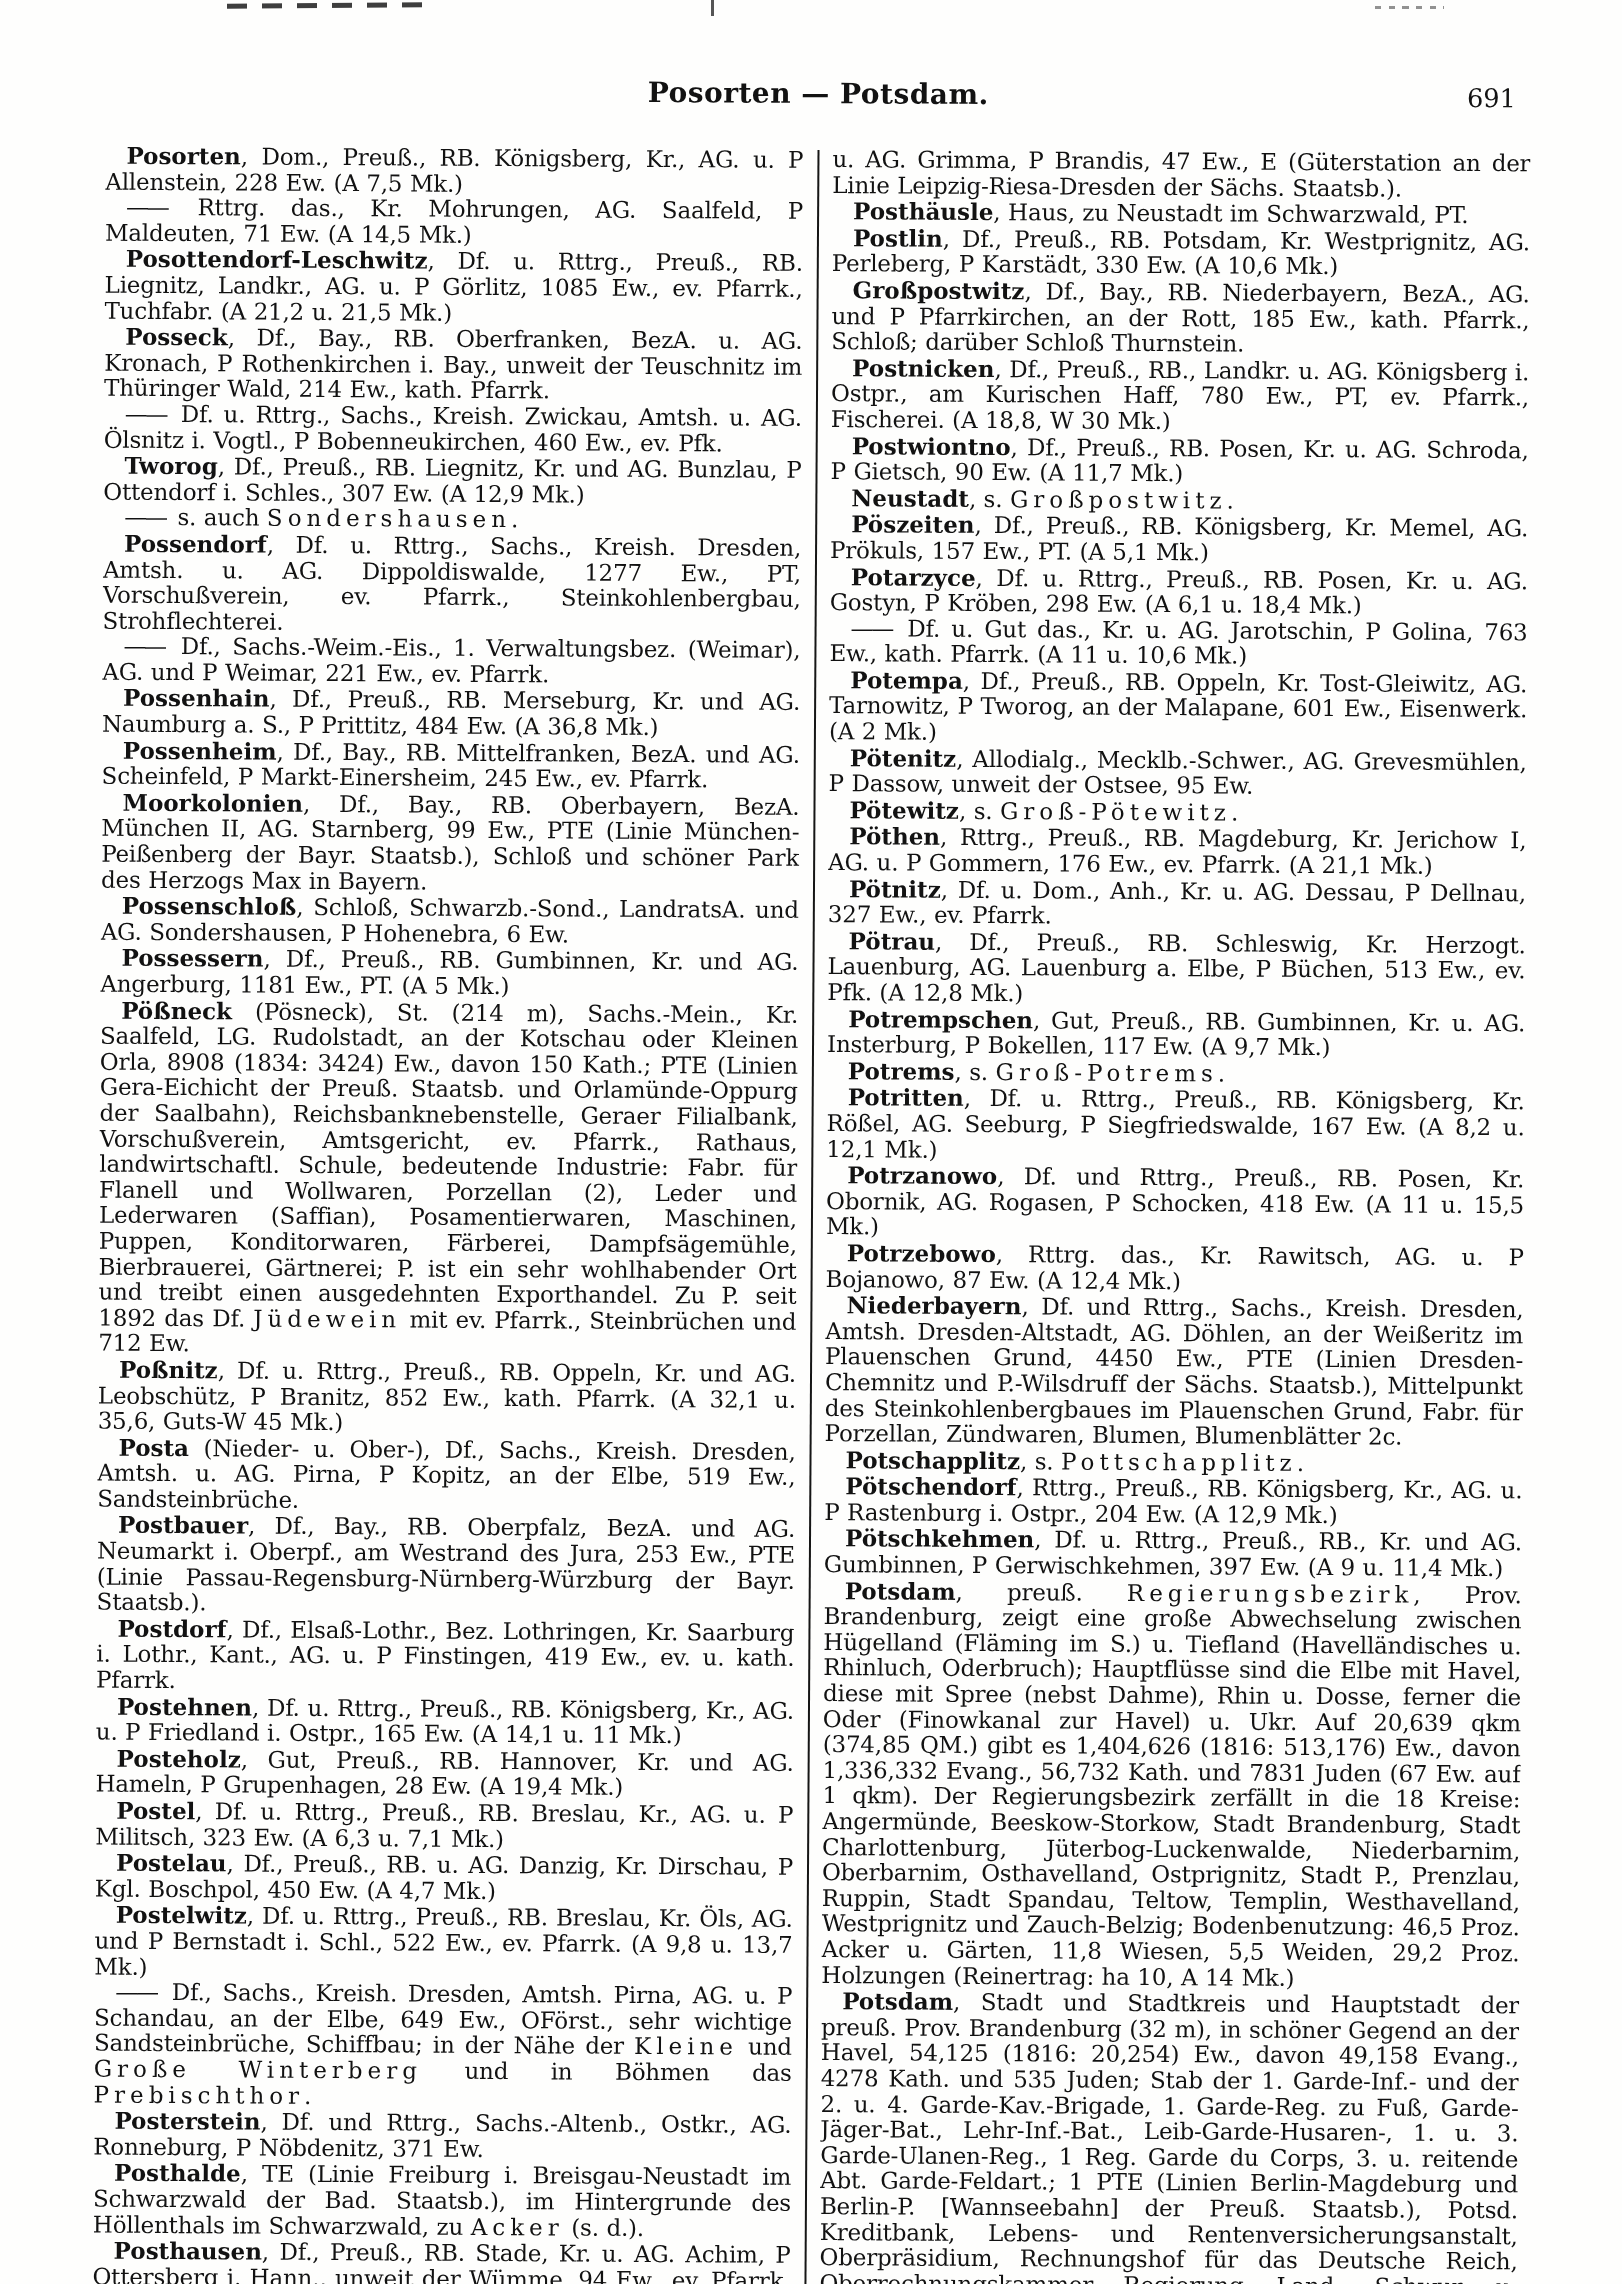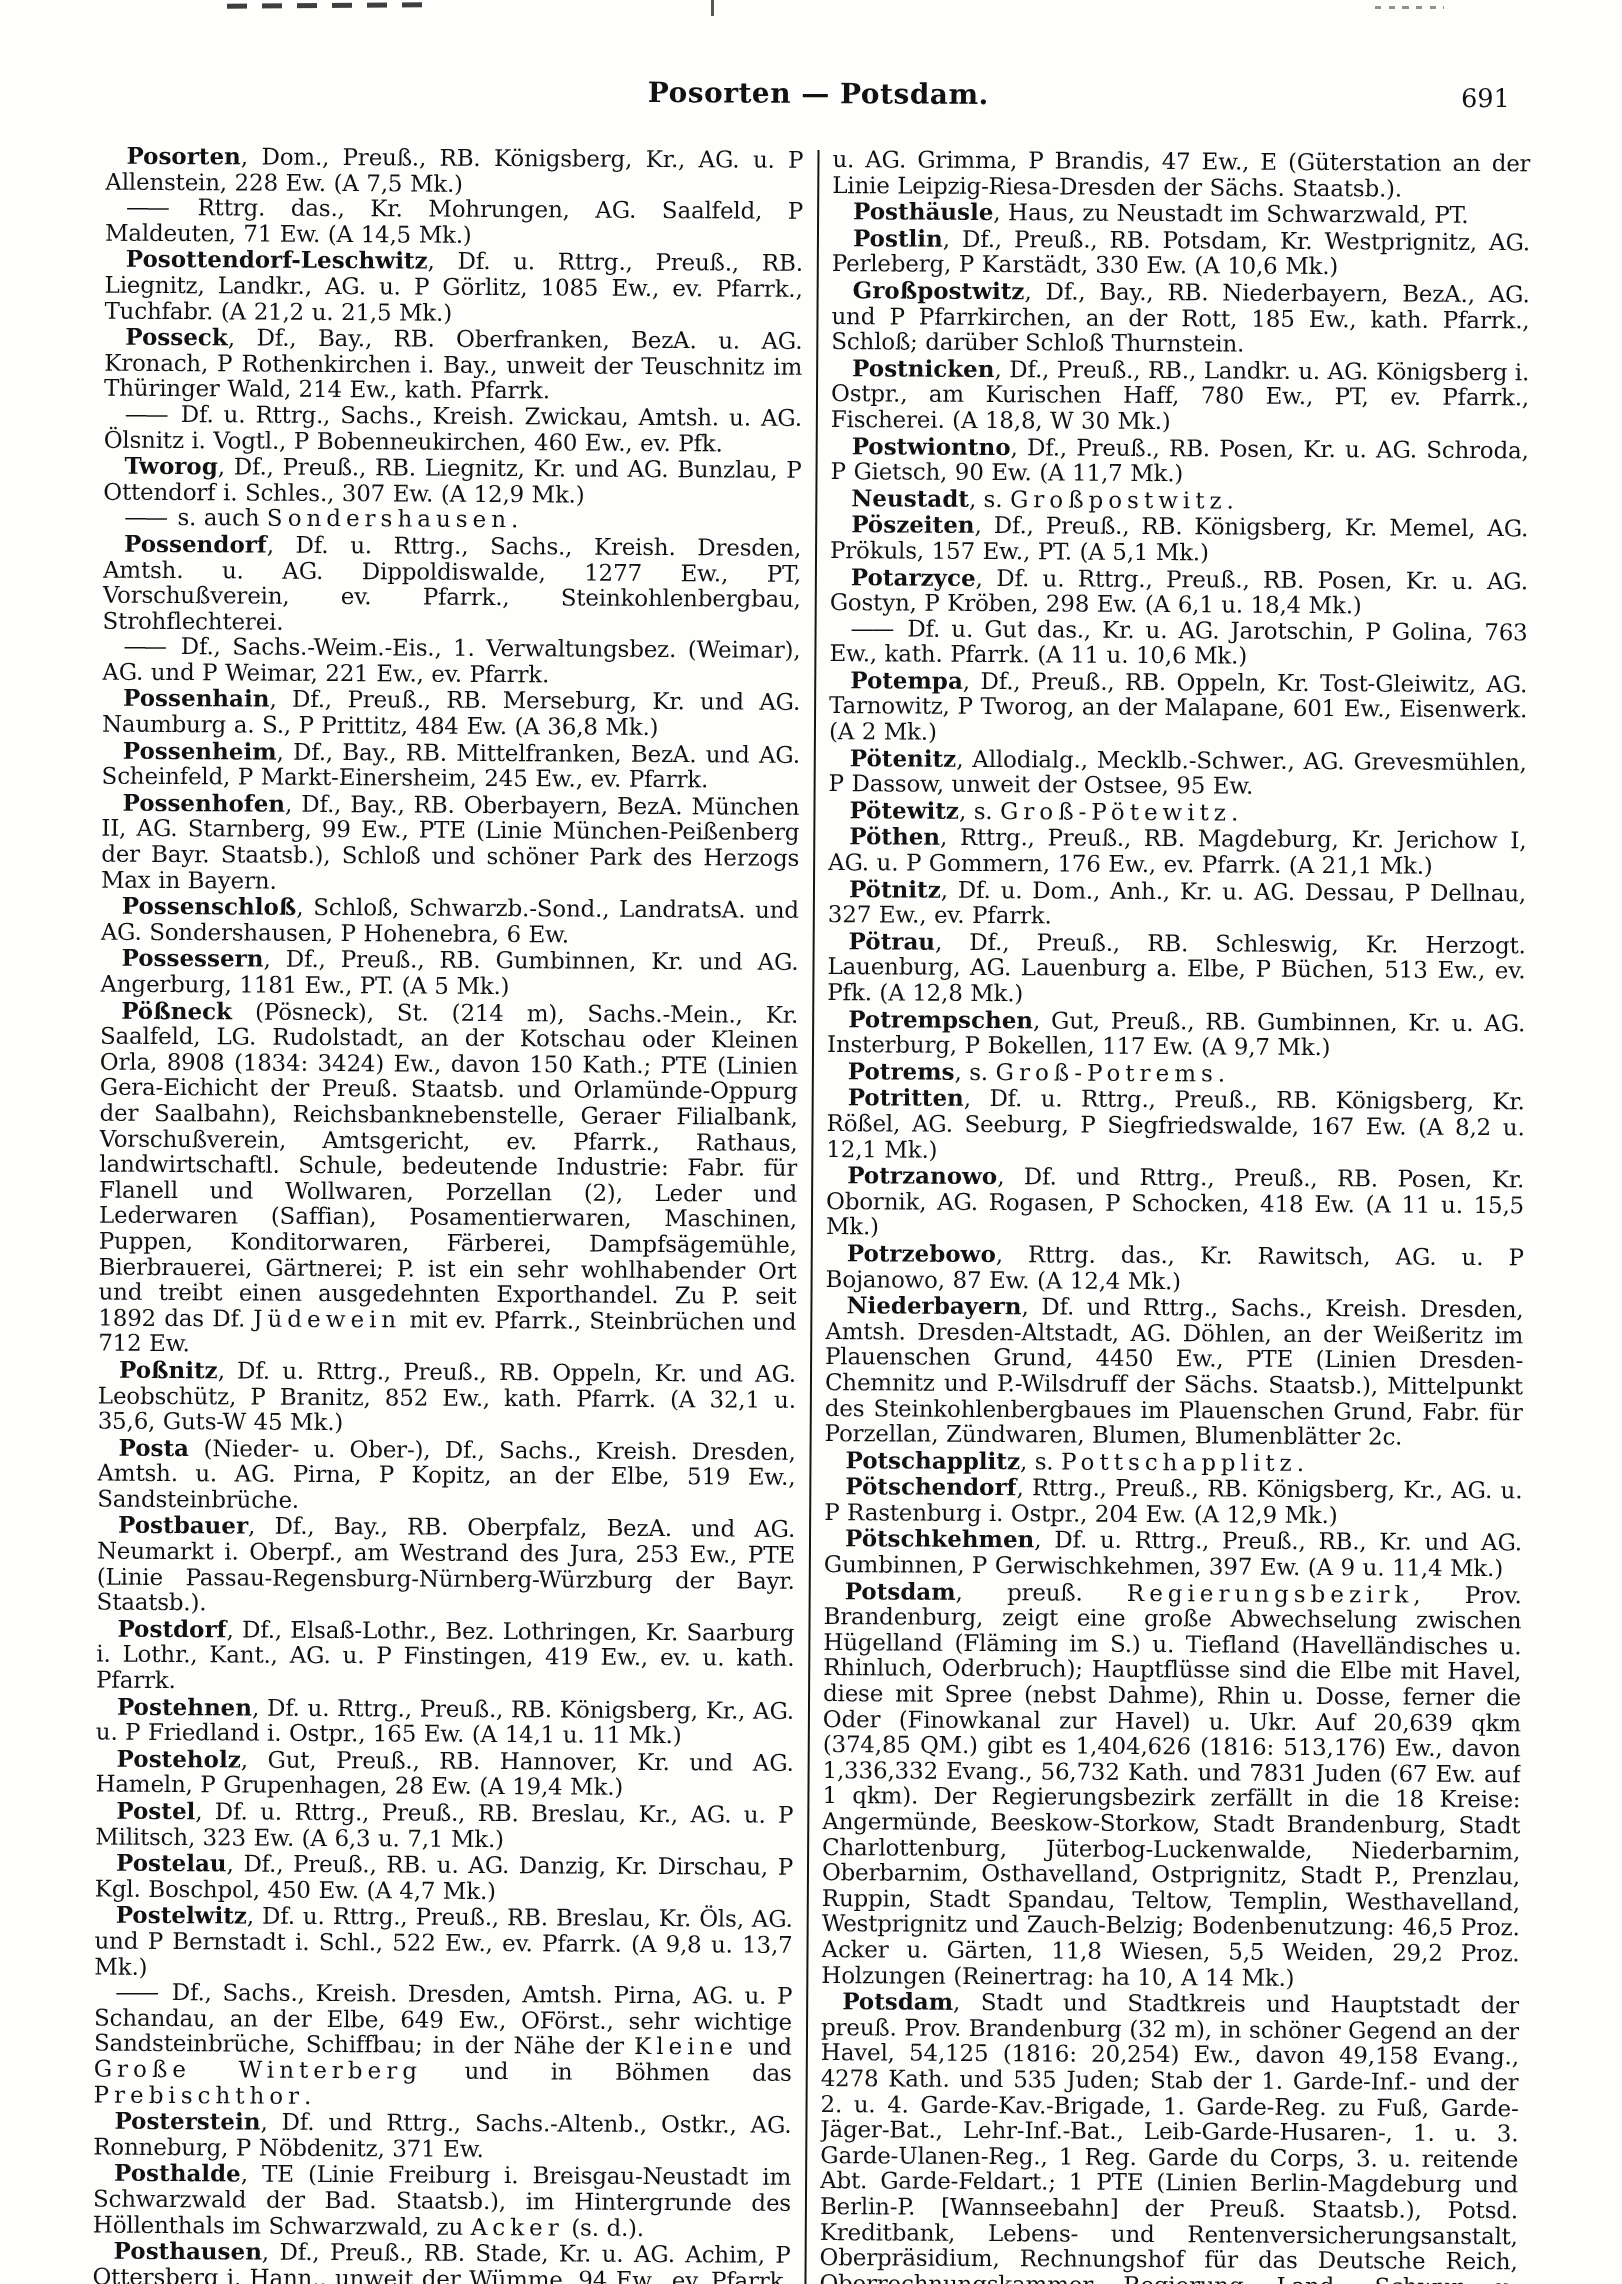--- a/index.html
+++ b/index.html
@@ -10,21 +10,21 @@
   }
   .content {
     position:absolute; left:106px; top:69px; width:1425px;
     transform:rotate(0.35deg); transform-origin:50% 0;
   }
   .pg-header { position:relative; height:59px; }
   .pg-title {
     position:absolute; left:0; right:0; text-align:center;
     font-size:28px; font-weight:bold; letter-spacing:0.5px; top:8.2px;
   }
-  .pg-num { position:absolute; right:21px; top:10px; font-size:25.6px; }
+  .pg-num { position:absolute; right:15px; top:10px; font-size:25.6px; }
   .columns { position:relative; margin-top:19px; display:flex; gap:29px; }
   .columns::before {
     content:""; position:absolute; left:712px; top:2.7px; width:1.8px; height:2211px;
     background:#161616;
   }
   .col {
     width:698px; height:2229px; overflow:hidden;
     font-size:23px; line-height:25.6px; text-align:justify;
     letter-spacing:-0.2px; word-spacing:0.5px;
   }
@@ -65,21 +65,21 @@
           <p class="entry"><span class="repdash">—— </span>Rttrg. das., Kr. Mohrungen, AG. Saalfeld, P Maldeuten, 71 Ew.  (A 14,5 Mk.)</p>
           <p class="entry"><b class="hw">Posottendorf-Leschwitz</b>, Df. u. Rttrg., Preuß., RB. Liegnitz, Landkr., AG. u. P Görlitz, 1085 Ew., ev. Pfarrk., Tuchfabr.  (A 21,2 u. 21,5 Mk.)</p>
           <p class="entry"><b class="hw">Posseck</b>, Df., Bay., RB. Oberfranken, BezA. u. AG. Kronach, P Rothenkirchen i. Bay., unweit der Teuschnitz im Thüringer Wald, 214 Ew., kath. Pfarrk.</p>
           <p class="entry"><span class="repdash">—— </span>Df. u. Rttrg., Sachs., Kreish. Zwickau, Amtsh. u. AG. Ölsnitz i. Vogtl., P Bobenneukirchen, 460 Ew., ev. Pfk.</p>
           <p class="entry"><b class="hw">Tworog</b>, Df., Preuß., RB. Liegnitz, Kr. und AG. Bunzlau, P Ottendorf i. Schles., 307 Ew.  (A 12,9 Mk.)</p>
           <p class="entry"><span class="repdash">—— </span>s. auch <span class="sp">Sondershausen</span>.</p>
           <p class="entry"><b class="hw">Possendorf</b>, Df. u. Rttrg., Sachs., Kreish. Dresden, Amtsh. u. AG. Dippoldiswalde, 1277 Ew., PT, Vorschußverein, ev. Pfarrk., Steinkohlenbergbau, Strohflechterei.</p>
           <p class="entry"><span class="repdash">—— </span>Df., Sachs.-Weim.-Eis., 1. Verwaltungsbez. (Weimar), AG. und P Weimar, 221 Ew., ev. Pfarrk.</p>
           <p class="entry"><b class="hw">Possenhain</b>, Df., Preuß., RB. Merseburg, Kr. und AG. Naumburg a. S., P Prittitz, 484 Ew.  (A 36,8 Mk.)</p>
           <p class="entry"><b class="hw">Possenheim</b>, Df., Bay., RB. Mittelfranken, BezA. und AG. Scheinfeld, P Markt-Einersheim, 245 Ew., ev. Pfarrk.</p>
-          <p class="entry"><b class="hw">Possenhofen</b>, Df., Bay., RB. Oberbayern, BezA. München II, AG. Starnberg, 99 Ew., PTE (Linie München-Peißenberg der Bayr. Staatsb.), Schloß und schöner Park des Herzogs Max in Bayern.</p>
+          <p class="entry"><b class="hw">Moorkolonien</b>, Df., Bay., RB. Oberbayern, BezA. München II, AG. Starnberg, 99 Ew., PTE (Linie München-Peißenberg der Bayr. Staatsb.), Schloß und schöner Park des Herzogs Max in Bayern.</p>
           <p class="entry"><b class="hw">Possenschloß</b>, Schloß, Schwarzb.-Sond., LandratsA. und AG. Sondershausen, P Hohenebra, 6 Ew.</p>
           <p class="entry"><b class="hw">Possessern</b>, Df., Preuß., RB. Gumbinnen, Kr. und AG. Angerburg, 1181 Ew., PT.  (A 5 Mk.)</p>
           <p class="entry"><b class="hw">Pößneck</b> (Pösneck), St. (214 m), Sachs.-Mein., Kr. Saalfeld, LG. Rudolstadt, an der Kotschau oder Kleinen Orla, 8908 (1834: 3424) Ew., davon 150 Kath.; PTE (Linien Gera-Eichicht der Preuß. Staatsb. und Orlamünde-Oppurg der Saalbahn), Reichsbanknebenstelle, Geraer Filialbank, Vorschußverein, Amtsgericht, ev. Pfarrk., Rathaus, landwirtschaftl. Schule, bedeutende Industrie: Fabr. für Flanell und Wollwaren, Porzellan (2), Leder und Lederwaren (Saffian), Posamentierwaren, Maschinen, Puppen, Konditorwaren, Färberei, Dampfsägemühle, Bierbrauerei, Gärtnerei; P. ist ein sehr wohlhabender Ort und treibt einen ausgedehnten Exporthandel. Zu P. seit 1892 das Df. <span class="sp">Jüdewein</span> mit ev. Pfarrk., Steinbrüchen und 712 Ew.</p>
           <p class="entry"><b class="hw">Poßnitz</b>, Df. u. Rttrg., Preuß., RB. Oppeln, Kr. und AG. Leobschütz, P Branitz, 852 Ew., kath. Pfarrk.  (A 32,1 u. 35,6, Guts-W 45 Mk.)</p>
           <p class="entry"><b class="hw">Posta</b> (Nieder- u. Ober-), Df., Sachs., Kreish. Dresden, Amtsh. u. AG. Pirna, P Kopitz, an der Elbe, 519 Ew., Sandsteinbrüche.</p>
           <p class="entry"><b class="hw">Postbauer</b>, Df., Bay., RB. Oberpfalz, BezA. und AG. Neumarkt i. Oberpf., am Westrand des Jura, 253 Ew., PTE (Linie Passau-Regensburg-Nürnberg-Würzburg der Bayr. Staatsb.).</p>
           <p class="entry"><b class="hw">Postdorf</b>, Df., Elsaß-Lothr., Bez. Lothringen, Kr. Saarburg i. Lothr., Kant., AG. u. P Finstingen, 419 Ew., ev. u. kath. Pfarrk.</p>
           <p class="entry"><b class="hw">Postehnen</b>, Df. u. Rttrg., Preuß., RB. Königsberg, Kr., AG. u. P Friedland i. Ostpr., 165 Ew.  (A 14,1 u. 11 Mk.)</p>
           <p class="entry"><b class="hw">Posteholz</b>, Gut, Preuß., RB. Hannover, Kr. und AG. Hameln, P Grupenhagen, 28 Ew.  (A 19,4 Mk.)</p>
           <p class="entry"><b class="hw">Postel</b>, Df. u. Rttrg., Preuß., RB. Breslau, Kr., AG. u. P Militsch, 323 Ew.  (A 6,3 u. 7,1 Mk.)</p>

